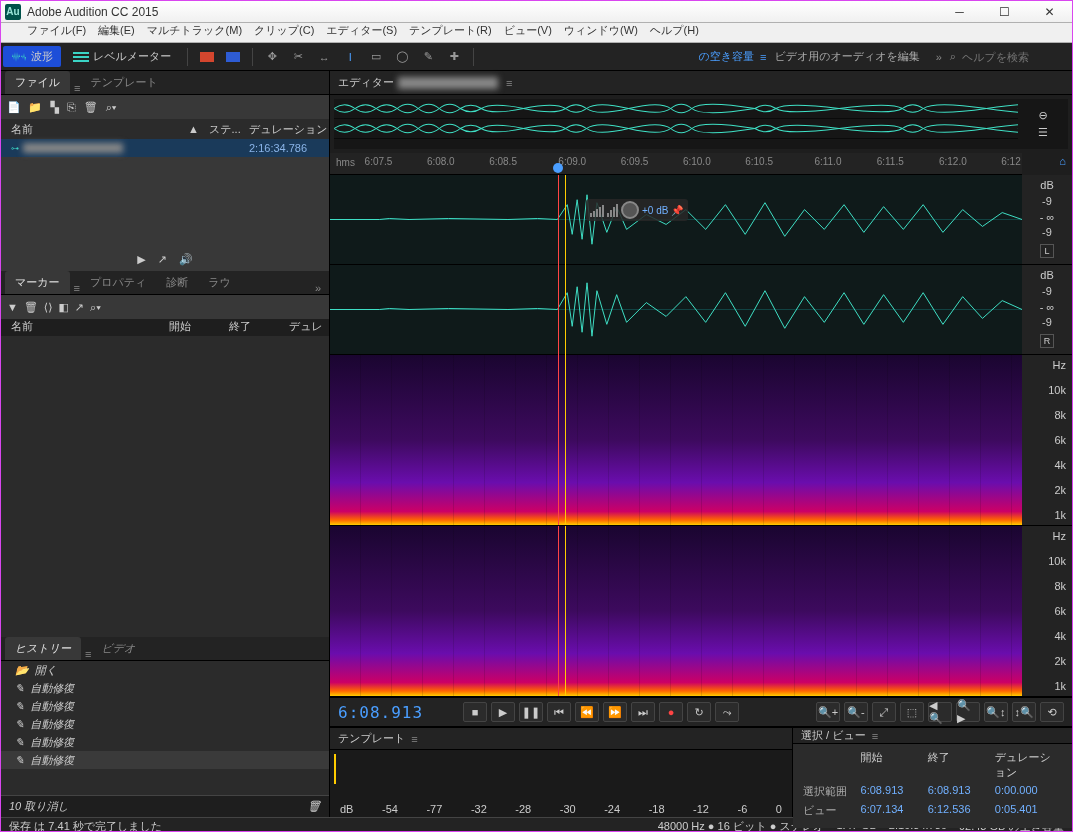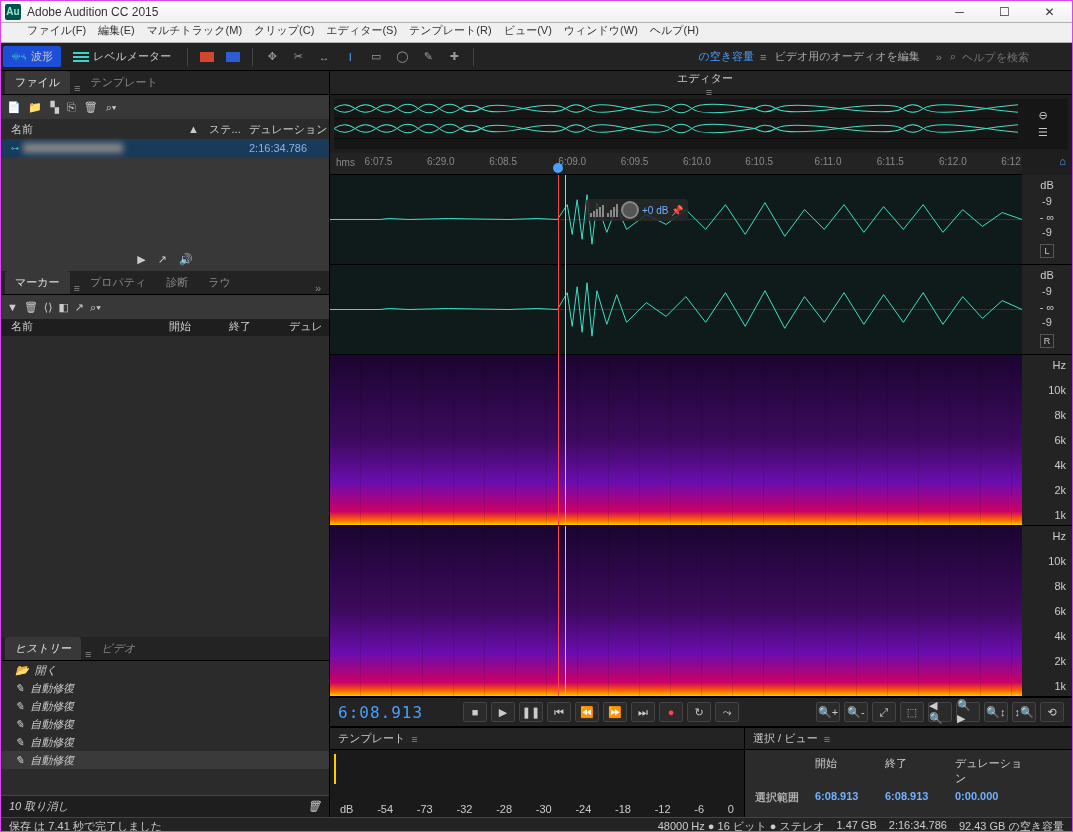--- a/index.html
+++ b/index.html
@@ -59,21 +59,21 @@
 .mkhead span:nth-child(3){width:60px;}
 .mkhead span:nth-child(4){width:40px;}
 .mkbody{flex:1;background:#2b2b2b;}
 
 .histp{height:180px;display:flex;flex-direction:column;font-style:italic;}
 .histbody{flex:1;background:#2b2b2b;overflow:hidden;}
 .histrow{height:18px;display:flex;align-items:center;padding-left:14px;gap:6px;font-size:10px;color:#aaa;}
 .histfoot{height:22px;display:flex;align-items:center;padding:0 8px;font-size:10px;color:#aaa;border-top:1px solid #444;}
 .histfoot .trash{margin-left:auto;}
 
-.edhead{height:24px;background:#232323;display:flex;align-items:center;padding-left:8px;border-bottom:1px solid #000;flex-direction:column;}
+.edhead{height:24px;background:#232323;display:flex;align-items:center;padding-left:8px;border-bottom:1px solid #000;}
 .edhead .blur{filter:blur(3px);background:#888;width:100px;height:12px;margin-left:4px;}
 .edbody{flex:1;background:#1e1e1e;display:flex;flex-direction:column;position:relative;}
 
 .overview{height:50px;background:#161616;margin:4px 4px 4px 4px;position:relative;display:flex;}
 .ovwave{flex:1;position:relative;}
 .ovtrack{height:20px;position:relative;border-bottom:1px solid #0a0a0a;}
 .ovside{width:50px;display:flex;flex-direction:column;align-items:center;justify-content:center;gap:4px;}
 
 .ruler{height:22px;background:#232323;display:flex;border-bottom:1px solid #000;position:relative;margin-right:50px;}
 .ruler .hms{padding:4px 6px;font-size:10px;color:#888;}
@@ -105,25 +105,25 @@
 .tpbtns{display:flex;gap:4px;margin-left:40px;}
 .tpbtn{width:24px;height:20px;display:flex;align-items:center;justify-content:center;color:#ccc;border:1px solid #444;border-radius:2px;background:#2b2b2b;}
 .tpbtn.rec{color:#ff4444;}
 .zoombtns{margin-left:auto;display:flex;gap:4px;}
 
 .bottomrow{height:90px;display:flex;border-top:1px solid #000;}
 .lvlpanel{flex:1;display:flex;flex-direction:column;}
 .lvlhead{height:22px;background:#232323;display:flex;align-items:center;padding-left:8px;border-bottom:1px solid #000;}
 .lvlbody{flex:1;background:#1a1a1a;position:relative;}
 .lvlscale{position:absolute;bottom:2px;left:0;right:0;display:flex;justify-content:space-between;padding:0 10px;font-size:9px;color:#666;}
-.selpanel{width:328px;display:flex;flex-direction:column;border-left:1px solid #000;}
+.selpanel{width:280px;display:flex;flex-direction:column;border-left:1px solid #000;}
 .selbody{flex:1;background:#2b2b2b;padding:6px 10px;}
 .selrow{display:flex;font-size:10px;margin-bottom:4px;}
 .selrow span:first-child{width:60px;color:#aaa;}
-.selrow span{width:70px;font-weight:bold;}
+.selrow span{width:70px;}
 .selhdr{display:flex;font-size:10px;color:#888;margin-bottom:4px;}
 .selhdr span:first-child{width:60px;}
 .selhdr span{width:70px;}
 .linkv{color:#71b0ff;}
 
 .status{height:18px;background:#232323;display:flex;align-items:center;padding:0 8px;font-size:10px;color:#aaa;border-top:1px solid #444;}
 .status .sr{margin-left:auto;display:flex;gap:12px;}
 
 svg{fill:currentColor;}
 </style>
@@ -325,21 +325,21 @@
         </div>
         <div class="ovside">
           <span>⊖</span>
           <span>☰</span>
         </div>
       </div>
 
       <div class="ruler">
         <span class="hms">hms</span>
         <span class="tick" style="left:5%">6:07.5</span>
-        <span class="tick" style="left:14%">6:29.0</span>
+        <span class="tick" style="left:14%">6:08.0</span>
         <span class="tick" style="left:23%">6:08.5</span>
         <span class="tick" style="left:33%">6:09.0</span>
         <span class="tick" style="left:42%">6:09.5</span>
         <span class="tick" style="left:51%">6:10.0</span>
         <span class="tick" style="left:60%">6:10.5</span>
         <span class="tick" style="left:70%">6:11.0</span>
         <span class="tick" style="left:79%">6:11.5</span>
         <span class="tick" style="left:88%">6:12.0</span>
         <span class="tick" style="left:97%">6:12</span>
         <div style="position:absolute;left:33%;top:10px;width:10px;height:10px;background:#4a9eff;border-radius:50%;transform:translateX(-50%)"></div>
@@ -469,21 +469,21 @@
         <div class="lvlpanel">
           <div class="lvlhead">
               <span>テンプレート</span>
               <span class="pmenu" style="margin-left:6px">≡</span>
             </div>
           <div class="lvlbody">
             <div style="position:absolute;left:4px;top:4px;width:2px;height:30px;background:#ffcc00"></div>
             <div class="lvlscale">
               <span>dB</span>
                 <span>-54</span>
-                <span>-73</span>
+                <span>-77</span>
                 <span>-32</span>
                 <span>-28</span>
                 <span>-30</span>
                 <span>-24</span>
                 <span>-18</span>
                 <span>-12</span>
                 <span>-6</span>
                 <span>0</span>
             </div>
           </div>
@@ -499,20 +499,26 @@
                 <span>開始</span>
                 <span>終了</span>
                 <span>デュレーション</span>
               </div>
             <div class="selrow">
                 <span>選択範囲</span>
                 <span class="linkv">6:08.913</span>
                 <span class="linkv">6:08.913</span>
                 <span class="linkv">0:00.000</span>
               </div>
+            <div class="selrow">
+                <span>ビュー</span>
+                <span class="linkv">6:07.134</span>
+                <span class="linkv">6:12.536</span>
+                <span class="linkv">0:05.401</span>
+              </div>
           </div>
         </div>
       </div>
     </div>
   </div>
 </div>
 
 <div class="status">
   <span>保存 は 7.41 秒で完了しました</span>
   <div class="sr">

